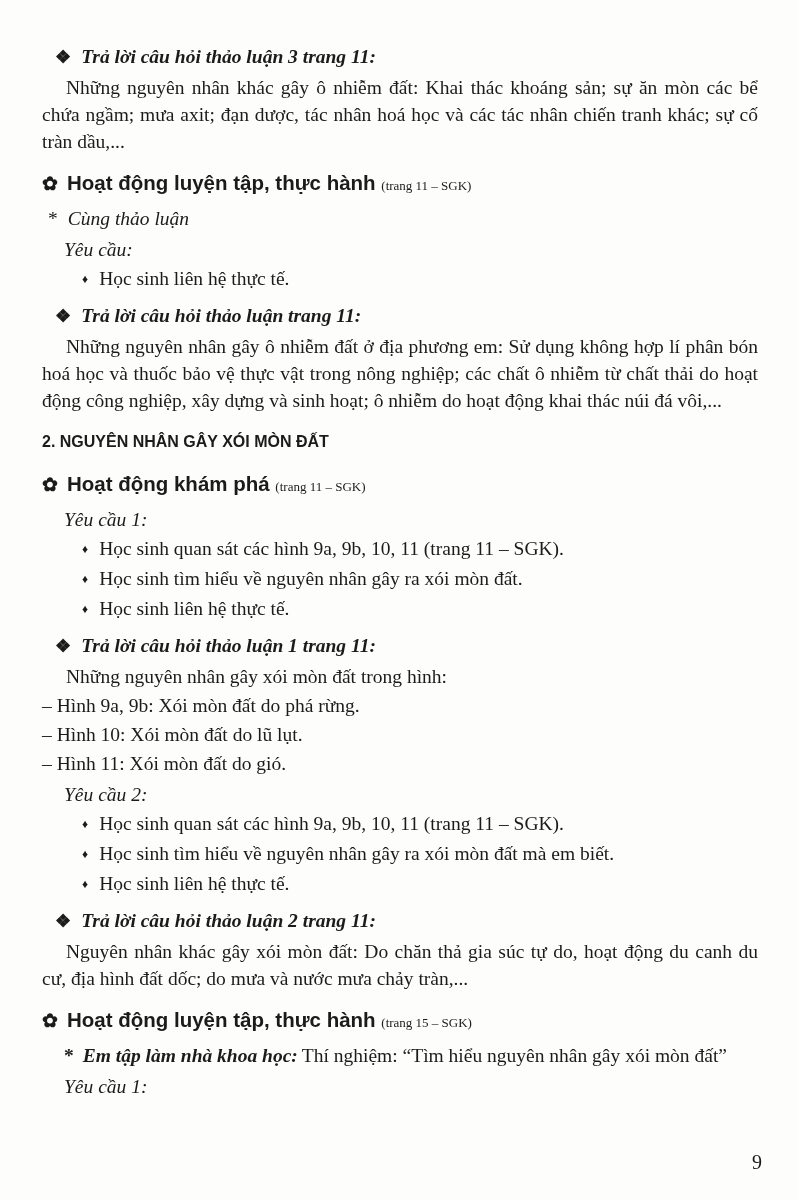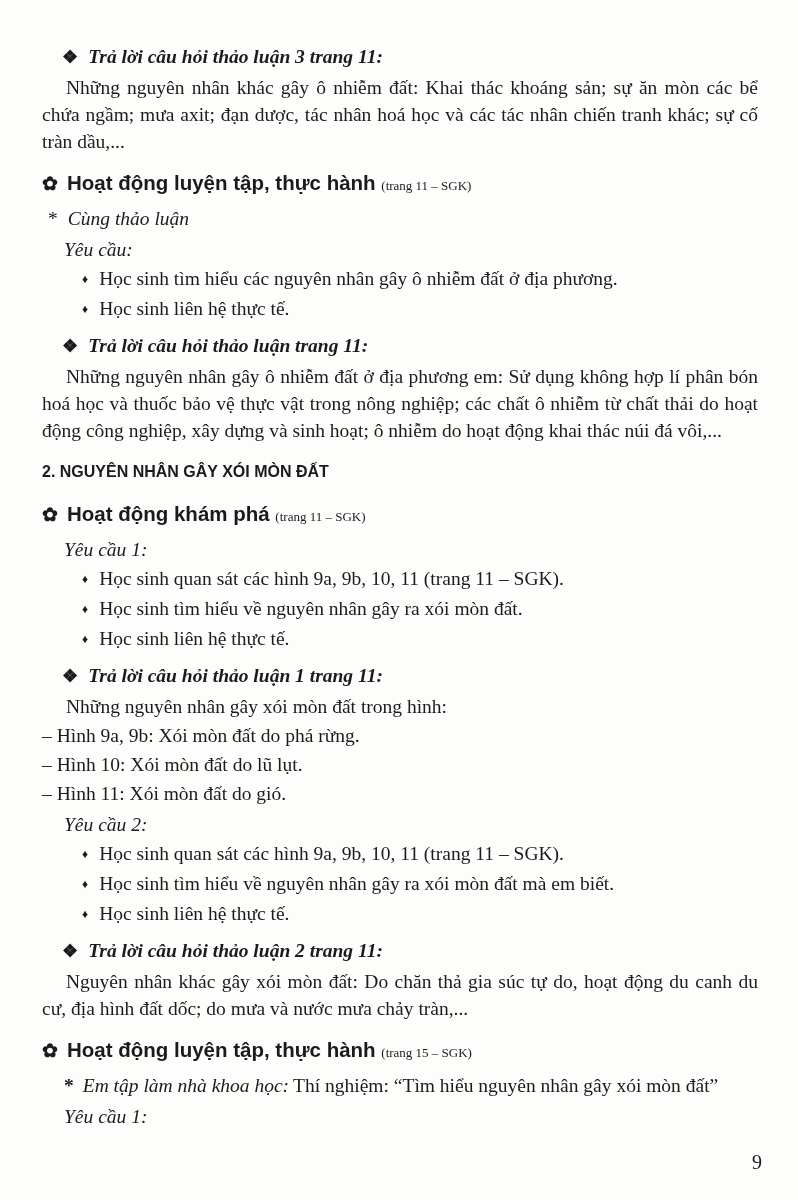--- a/index.html
+++ b/index.html
@@ -9,21 +9,21 @@
     width:798px; height:1200px;
     margin:0 auto;
     background:#fdfdfc;
     color:#1b1b1b;
     font-family:"Liberation Serif", serif;
     font-size:19.5px;
     line-height:27px;
     padding:34px 40px 0 42px;
     overflow:hidden;
   }
-  .answer { font-weight:700; font-style:italic; margin:9px 0 3px 20px; }
+  .answer { font-weight:700; font-style:italic; margin:9px 0 3px 13px; }
   .answer .marker { font-style:normal; margin-right:10px; font-size:18px; }
   .para { text-align:justify; text-indent:24px; margin:1px 0; }
   .plain-indent { text-indent:24px; margin:2px 0; }
   .activity {
     font-family:"Liberation Sans", sans-serif;
     font-weight:700; font-size:20.5px; line-height:29px;
     margin:13px 0 5px 0;
   }
   .activity .marker { margin-right:9px; font-size:19px; }
   .activity .suffix { font-family:"Liberation Serif", serif; font-weight:400; font-size:13px; }
@@ -33,42 +33,41 @@
     margin:14px 0 3px 0;
   }
   .star-line { font-weight:400; font-style:italic; margin:4px 0 2px 6px; }
   .star-line .marker { font-style:normal; margin-right:10px; }
   .label { font-style:italic; margin:4px 0 2px 22px; }
   .bullet { margin:2px 0 2px 40px; }
   .bullet .marker { font-size:12px; margin-right:11px; vertical-align:2px; }
   .dash { margin:2px 0; }
   .mixed { text-align:justify; text-indent:22px; margin:5px 0 2px 0; }
   .mixed .star { font-weight:700; margin-right:9px; }
-  .mixed .lead { font-weight:400; font-style:italic; margin-right:4px; }
+  .mixed .lead { font-weight:700; font-style:italic; margin-right:4px; }
   .page-number {
     position:absolute; right:36px; bottom:24px;
     font-size:20px; color:#1b1b1b;
   }
 </style>
 </head>
 <body>
 
 <div class="page">
 
   <div class="answer"><span class="marker">❖</span><span>Trả lời câu hỏi thảo luận 3 trang 11:</span></div>
 
   <p class="para">Những nguyên nhân khác gây ô nhiễm đất: Khai thác khoáng sản; sự ăn mòn các bể chứa ngầm; mưa axit; đạn dược, tác nhân hoá học và các tác nhân chiến tranh khác; sự cố tràn dầu,...</p>
 
   <div class="activity"><span class="marker">✿</span><span>Hoạt động luyện tập, thực hành</span> <span class="suffix">(trang 11 – SGK)</span></div>
 
   <div class="star-line"><span class="marker">*</span><span>Cùng thảo luận</span></div>
 
   <div class="label">Yêu cầu:</div>
 
-  <div class="bullet"><span class="marker">♦</span><span>Học sinh tìm hiểu các nguyên nhân gây ô nhiễm đất ở địa phương.</span></div>
   <div class="bullet"><span class="marker">♦</span><span>Học sinh liên hệ thực tế.</span></div>
 
   <div class="answer"><span class="marker">❖</span><span>Trả lời câu hỏi thảo luận trang 11:</span></div>
 
   <p class="para">Những nguyên nhân gây ô nhiễm đất ở địa phương em: Sử dụng không hợp lí phân bón hoá học và thuốc bảo vệ thực vật trong nông nghiệp; các chất ô nhiễm từ chất thải do hoạt động công nghiệp, xây dựng và sinh hoạt; ô nhiễm do hoạt động khai thác núi đá vôi,...</p>
 
   <div class="section">2. NGUYÊN NHÂN GÂY XÓI MÒN ĐẤT</div>
 
   <div class="activity"><span class="marker">✿</span><span>Hoạt động khám phá</span> <span class="suffix">(trang 11 – SGK)</span></div>
 

